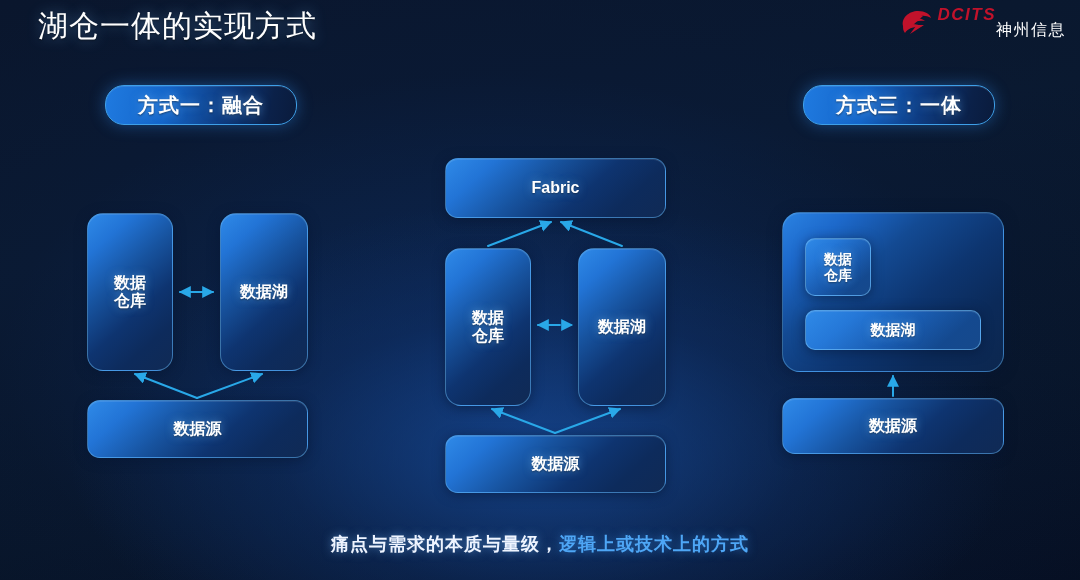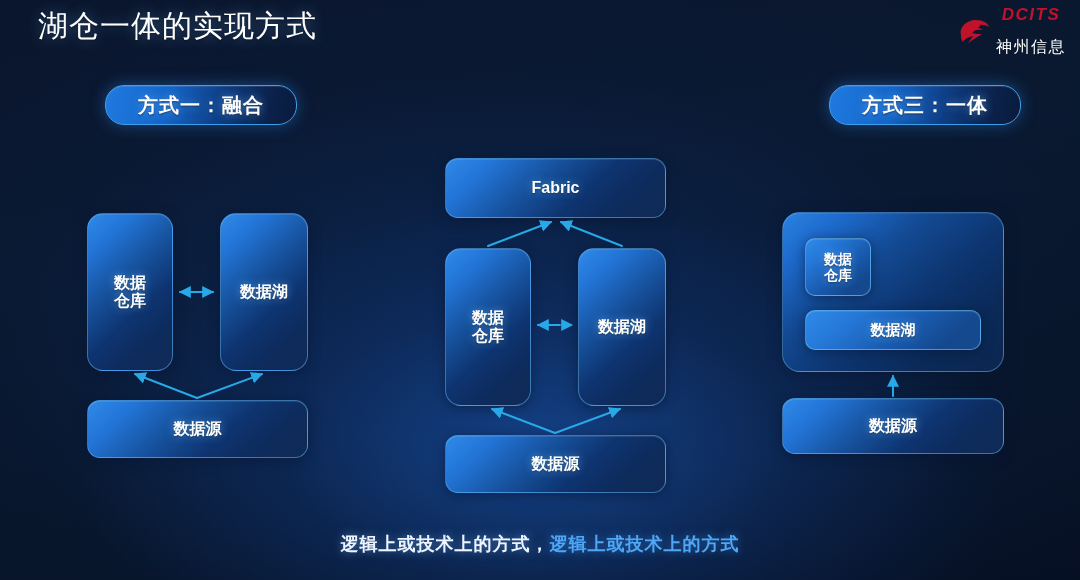--- a/index.html
+++ b/index.html
@@ -30,21 +30,21 @@
     white-space: nowrap;
   }
   .logo {
     position: absolute;
     right: 14px; top: 6px;
     display: flex;
     align-items: center;
     gap: 5px;
   }
   .logo-mark { width: 34px; height: 30px; display:block; }
-  .logo-text { display: flex; flex-direction: column; line-height: 1; text-align: center; }
+  .logo-text { display: flex; line-height: 1; }
   .logo-en {
     font-size: 17px; font-weight: bold; font-style: italic;
     color: #c1122b; letter-spacing: 1.5px;
   }
   .logo-cn {
     font-size: 16px; font-weight: normal; color: #ffffff;
     letter-spacing: 1.5px; margin-top: 16px;
   }
   
   .pill {
@@ -55,21 +55,21 @@
     font-size: 20px; font-weight: bold; color: #ffffff;
     letter-spacing: 1px;
     background: linear-gradient(100deg, #1f7ae0 0%, #1566c9 32%, #0e3b80 62%, #0b2149 86%, #0a1b3c 100%);
     border: 1px solid #3e9fe8;
     box-shadow: 0 0 16px rgba(45,130,225,0.45), inset 0 1px 0 rgba(255,255,255,0.10);
     text-shadow: 0 0 8px rgba(120,190,255,0.6), 0 1px 2px rgba(0,0,0,0.55);
     white-space: nowrap;
   }
   #pill-1 { left: 105px; top: 85px; width: 190px; }
   #pill-2 { left: 462px; top: 85px; width: 190px; }
-  #pill-3 { left: 829px; top: 85px; width: 190px; }
+  #pill-3 { left: 803px; top: 85px; width: 190px; }
 
   
   .node {
     position: absolute;
     box-sizing: border-box;
     display: flex;
     align-items: center;
     justify-content: center;
     text-align: center;
     font-weight: bold;
@@ -203,16 +203,16 @@
       <line x1="554" y1="325" x2="538" y2="325" stroke-dasharray="6 5" marker-end="url(#ah)"></line>
 
       <polyline points="555,433 492,409" marker-end="url(#ah)"></polyline>
       <polyline points="555,433 620,409" marker-end="url(#ah)"></polyline>
 
       <line x1="893" y1="396" x2="893" y2="376" marker-end="url(#ah)"></line>
     </g>
   </svg>
 
   <div class="caption">
-    <span class="part-a">逻辑上或技术上的方式，</span><span class="part-b">逻辑上或技术上的方式</span>
+    <span class="part-a">痛点与需求的本质与量级，</span><span class="part-b">逻辑上或技术上的方式</span>
   </div>
 
 </div>
 
 </body></html>

